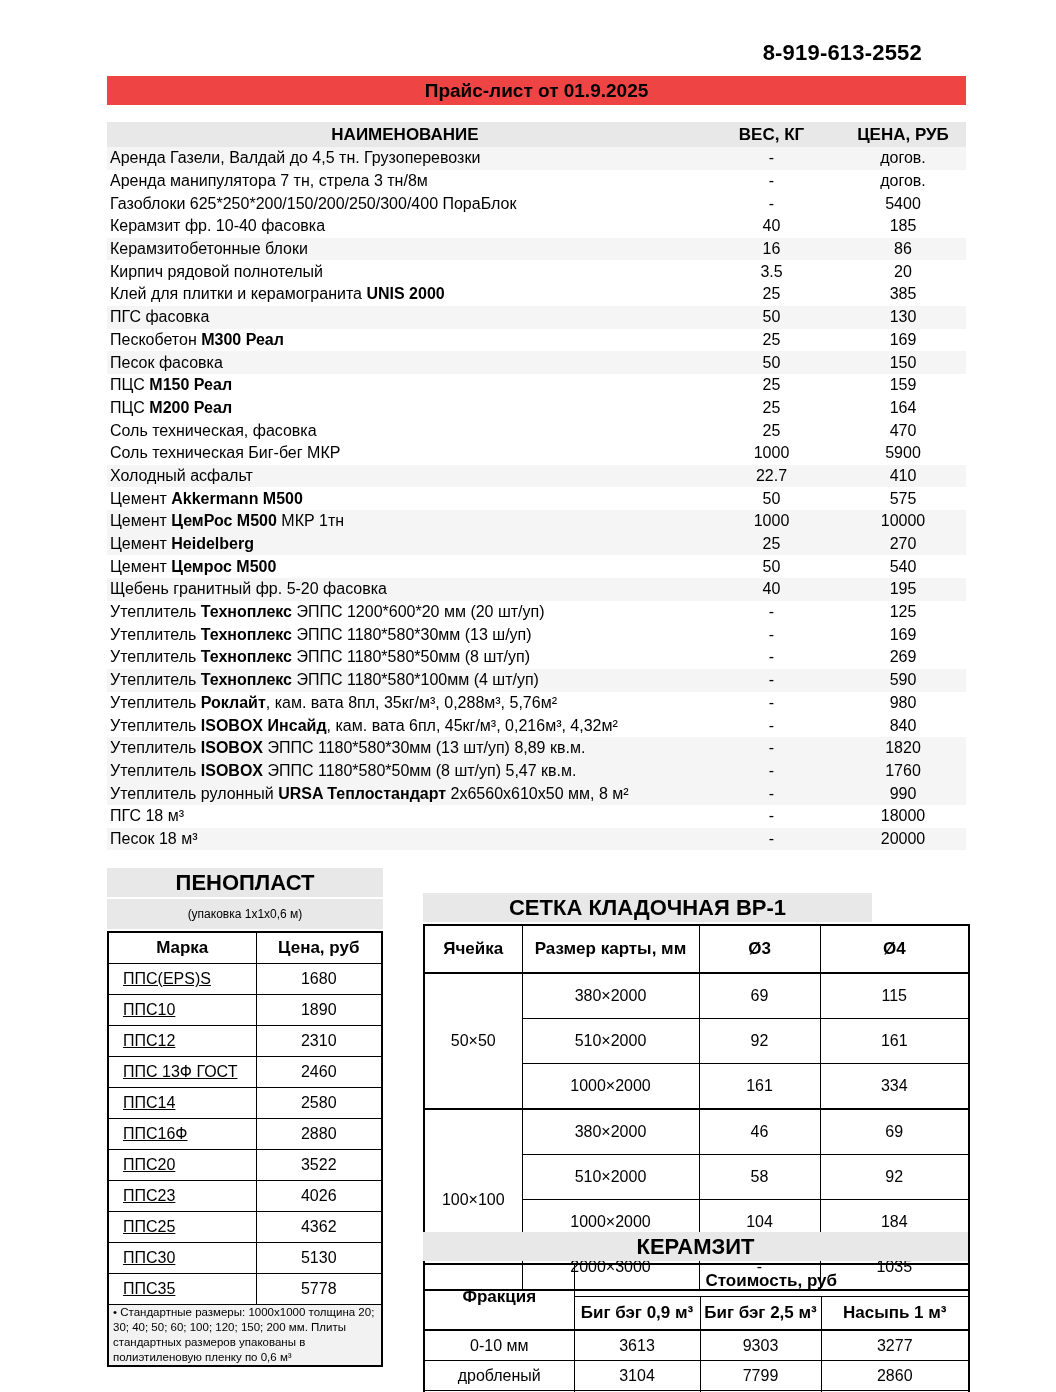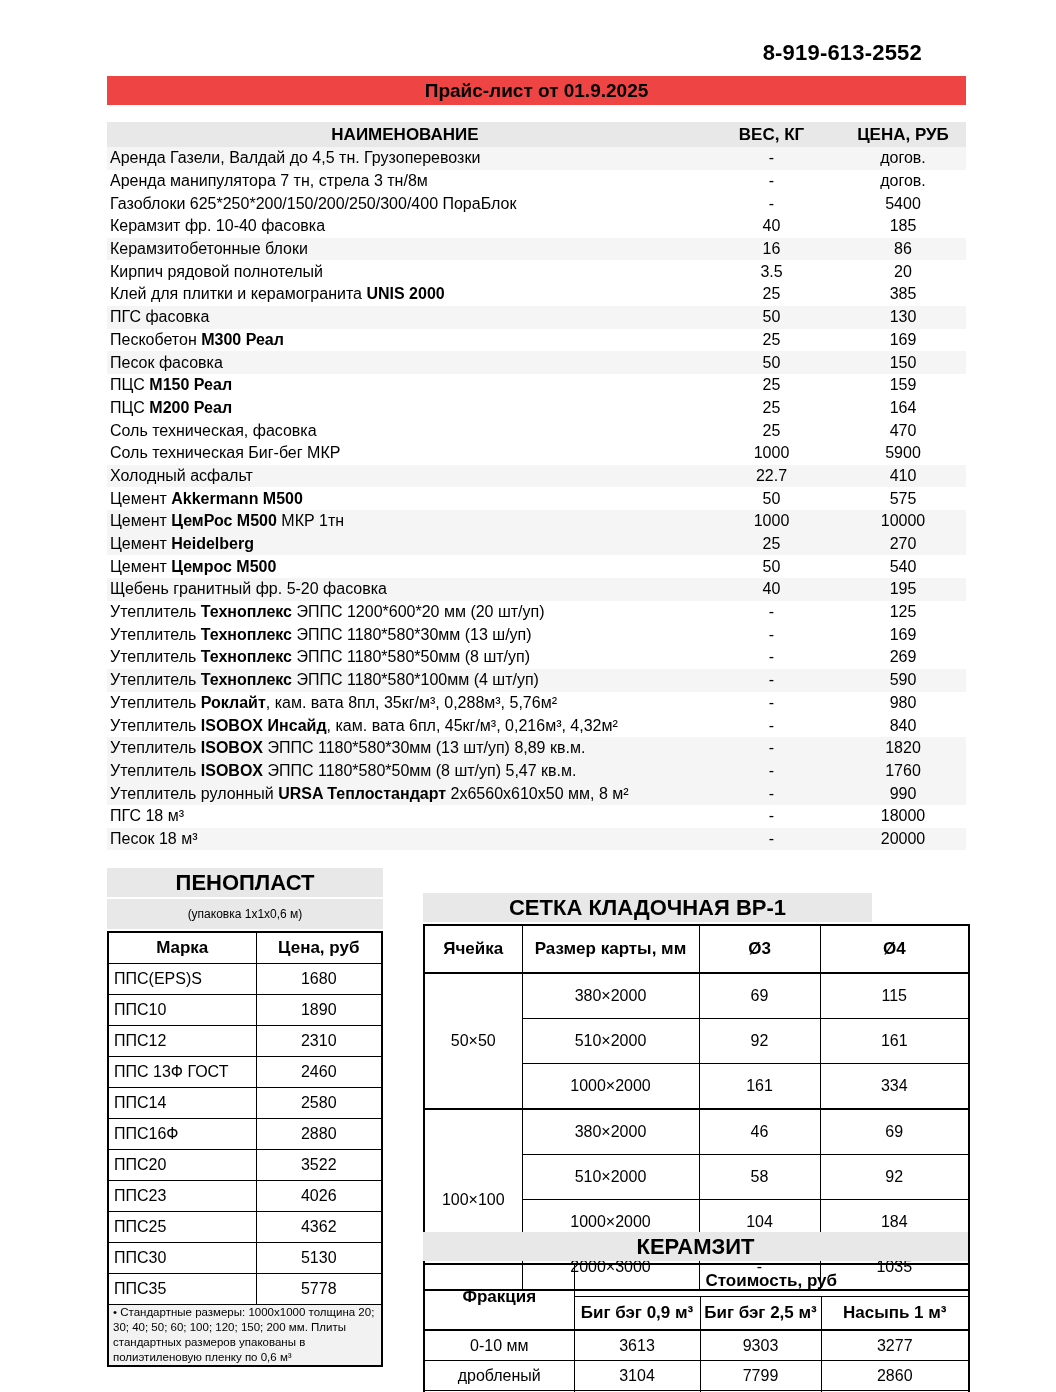--- a/index.html
+++ b/index.html
@@ -46,21 +46,21 @@
 
   
   .foam-block{position:absolute;left:107px;top:868px;width:276px;}
   .foam-table{
     width:276px;border-collapse:collapse;table-layout:fixed;border:2px solid #000;
   }
   .foam-table col.f1{width:148px;} .foam-table col.f2{width:126px;}
   .foam-table th,.foam-table td{border:1px solid #000;padding:0;}
   .foam-table th{height:30px;font-size:17px;font-weight:700;text-align:center;}
   .foam-table td{height:30px;font-size:16px;}
-  .foam-table td.mark{text-align:left;padding-left:5px;}
+  .foam-table td.mark{text-align:left;padding-left:14px;text-decoration:underline;}
   .foam-table td.price{text-align:center;}
   .foam-table td.footnote{
     background:#f2f2f2;font-size:11.5px;line-height:1.3;
     padding:0 4px;text-align:left;height:auto;
   }
 
   
   .mesh-block{position:absolute;left:423px;top:893px;width:449px;}
   .mesh-table{
     width:545px;border-collapse:collapse;table-layout:fixed;border:2px solid #000;

